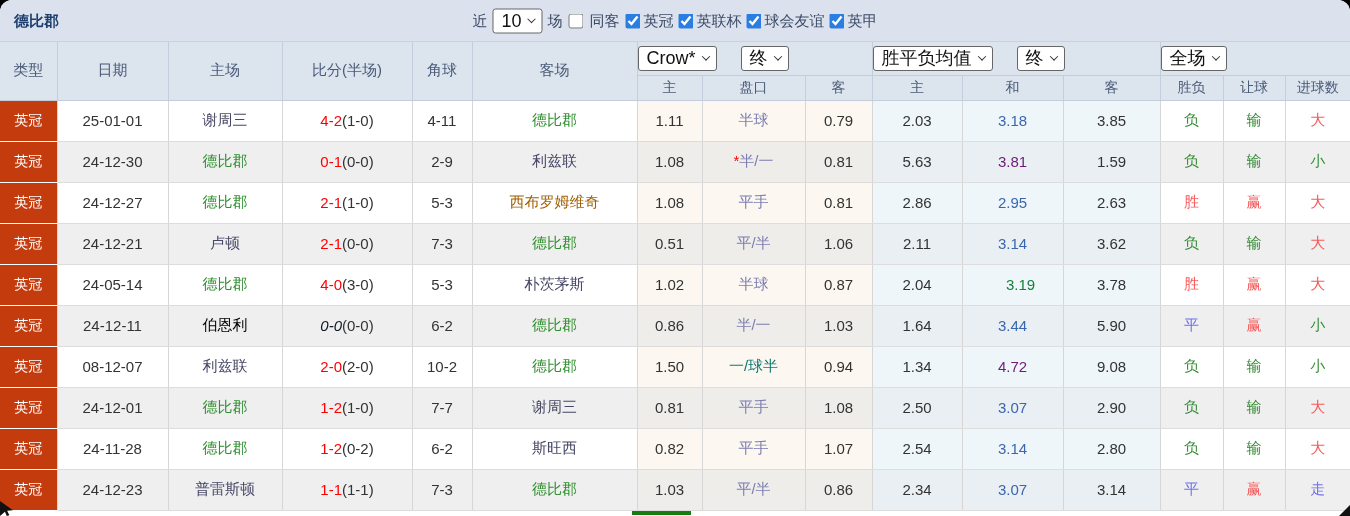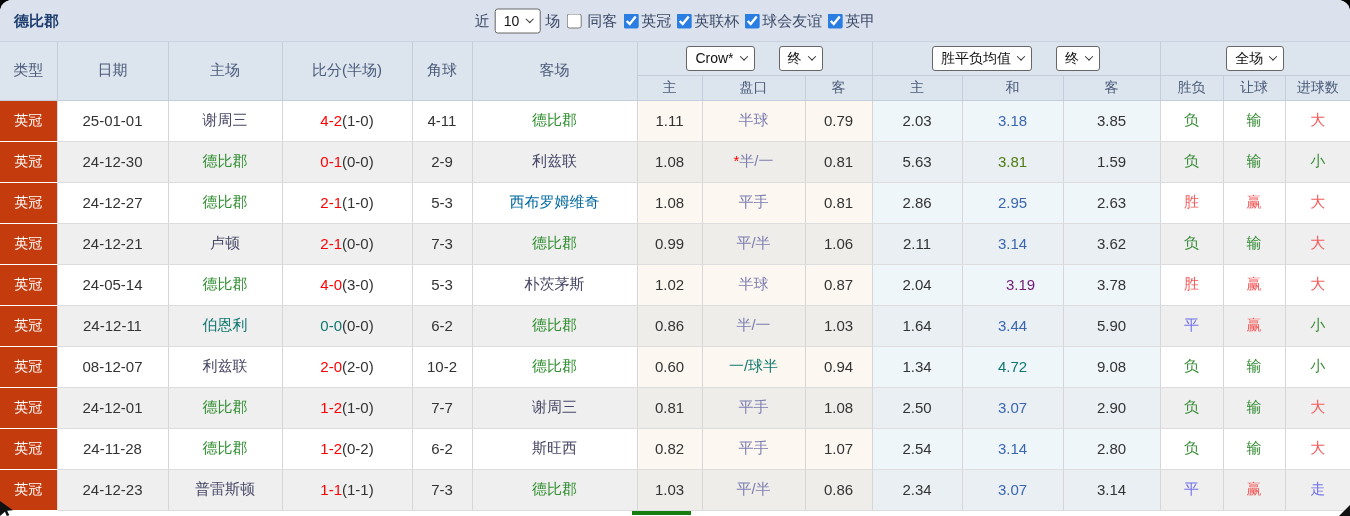--- a/index.html
+++ b/index.html
@@ -22,38 +22,38 @@
     position:absolute; left:50%; top:50%; transform:translate(-50%,-50%);
     display:flex; align-items:center; gap:5px; white-space:nowrap;
     font-size:15px; color:#3c4a68;
   }
   .filters label { display:inline-flex; align-items:center; gap:2px; color:#3c4a68; }
   input[type=checkbox]{ width:15px; height:15px; accent-color:#2a7de1; margin:0 1px; }
   
   .sel {
     display:inline-flex; align-items:center; gap:7px; background:#fff;
     border:1px solid #666; border-radius:3px; padding:2px 7px 3px 8px;
-    font-size:14px; color:#111; line-height:18px; cursor:default;
+    font-size:18px; color:#111; line-height:18px; cursor:default;
   }
   .chev {
     width:6px; height:6px; border-right:1.8px solid #333; border-bottom:1.8px solid #333;
     transform:rotate(45deg) translate(-1px,-1px); display:inline-block;
   }
   
   table { width:1350px; border-collapse:collapse; table-layout:fixed; }
   th, td { text-align:center; vertical-align:middle; overflow:hidden; }
   thead th {
     background:#dce4ee; color:#4a5a78; font-weight:normal; font-size:15px;
     border-right:1px solid #c3cddb; border-bottom:1px solid #c3cddb;
   }
   thead th:last-child { border-right:none; }
   thead tr.h1 th.merged { height:58px; }
   thead tr.h1 th.group { height:33px; }
   thead tr.h2 th { height:25px; font-size:14px; }
-  .group-sels { display:flex; align-items:center; justify-content:center; gap:24px; }
+  .group-sels { display:flex; align-items:center; gap:24px; }
   tbody td {
     height:41px; font-size:15px; color:#333;
     border-right:1px solid #d6d6d6; border-bottom:1px solid #ddd;
   }
   tbody td:last-child { border-right:none; }
   tbody tr:nth-child(odd)  td { background:#fff; }
   tbody tr:nth-child(even) td { background:#efefef; }
   tbody tr:nth-child(odd)  td.c-crow { background:#fcf8f1; }
   tbody tr:nth-child(even) td.c-crow { background:#efedea; }
   tbody tr:nth-child(odd)  td.c-avg  { background:#eff6fa; }
@@ -204,106 +204,106 @@
     <td class="type" style="background: rgb(196, 59, 14);">英冠</td>
     <td>24-12-30</td>
     <td style="color: rgb(47, 142, 47);">德比郡</td>
     <td class="score"><span class="ft" style="color: rgb(255, 0, 0);">0-1</span><span class="ht">(0-0)</span></td>
     <td>2-9</td>
     <td style="color: rgb(71, 71, 102);">利兹联</td>
     <td class="c-crow">1.08</td>
     <td class="c-crow handicap"><span class="star">*</span><span class="hval" style="color: rgb(124, 124, 176);">半/一</span></td>
     <td class="c-crow">0.81</td>
     <td class="c-avg">5.63</td>
-    <td class="c-avg avgd" style="color: #4d7c0f; margin-left: 40px;">3.81</td>
+    <td class="c-avg avgd" style="color: #701a75; margin-left: 40px;">3.81</td>
     <td class="c-avg">1.59</td>
     <td style="color: rgb(51, 138, 51);">负</td>
     <td style="color: rgb(51, 138, 51);">输</td>
     <td style="color: rgb(51, 138, 51);">小</td>
   </tr>
         <tr>
     <td class="type" style="background: rgb(196, 59, 14);">英冠</td>
     <td>24-12-27</td>
     <td style="color: rgb(47, 142, 47);">德比郡</td>
     <td class="score"><span class="ft" style="color: rgb(255, 0, 0);">2-1</span><span class="ht">(1-0)</span></td>
     <td>5-3</td>
-    <td style="color: #0369a1;">西布罗姆维奇</td>
+    <td style="color: #a16207;">西布罗姆维奇</td>
     <td class="c-crow">1.08</td>
     <td class="c-crow handicap"><span class="star"></span><span class="hval" style="color: rgb(124, 124, 176);">平手</span></td>
     <td class="c-crow">0.81</td>
     <td class="c-avg">2.86</td>
     <td class="c-avg avgd" style="color: rgb(58, 102, 176);">2.95</td>
     <td class="c-avg">2.63</td>
     <td style="color: rgb(245, 90, 90);">胜</td>
     <td style="color: rgb(245, 90, 90);">赢</td>
     <td style="color: rgb(245, 90, 90);">大</td>
   </tr>
         <tr>
     <td class="type" style="background: rgb(196, 59, 14);">英冠</td>
     <td>24-12-21</td>
     <td style="color: rgb(71, 71, 102);">卢顿</td>
     <td class="score"><span class="ft" style="color: rgb(255, 0, 0);">2-1</span><span class="ht">(0-0)</span></td>
     <td>7-3</td>
     <td style="color: rgb(47, 142, 47);">德比郡</td>
-    <td class="c-crow">0.99</td>
+    <td class="c-crow">0.51</td>
     <td class="c-crow handicap"><span class="star"></span><span class="hval" style="color: rgb(124, 124, 176);">平/半</span></td>
     <td class="c-crow">1.06</td>
     <td class="c-avg">2.11</td>
     <td class="c-avg avgd" style="color: rgb(58, 102, 176);">3.14</td>
     <td class="c-avg">3.62</td>
     <td style="color: rgb(51, 138, 51);">负</td>
     <td style="color: rgb(51, 138, 51);">输</td>
     <td style="color: rgb(245, 90, 90);">大</td>
   </tr>
         <tr>
     <td class="type" style="background: rgb(196, 59, 14);">英冠</td>
     <td>24-05-14</td>
     <td style="color: rgb(47, 142, 47);">德比郡</td>
     <td class="score"><span class="ft" style="color: rgb(255, 0, 0);">4-0</span><span class="ht">(3-0)</span></td>
     <td>5-3</td>
     <td style="color: rgb(71, 71, 102);">朴茨茅斯</td>
     <td class="c-crow">1.02</td>
     <td class="c-crow handicap"><span class="star"></span><span class="hval" style="color: rgb(124, 124, 176);">半球</span></td>
     <td class="c-crow">0.87</td>
     <td class="c-avg">2.04</td>
-    <td class="c-avg avgd" style="color: #701a75; padding-left: 16px;">3.19</td>
+    <td class="c-avg avgd" style="color: #15803d; padding-left: 16px;">3.19</td>
     <td class="c-avg">3.78</td>
     <td style="color: rgb(245, 90, 90);">胜</td>
     <td style="color: rgb(245, 90, 90);">赢</td>
     <td style="color: rgb(245, 90, 90);">大</td>
   </tr>
         <tr>
     <td class="type" style="background: rgb(196, 59, 14);">英冠</td>
     <td>24-12-11</td>
-    <td style="color: #0f766e;">伯恩利</td>
-    <td class="score"><span class="ft" style="color: #0f766e;">0-0</span><span class="ht">(0-0)</span></td>
+    <td style="color: #000000;">伯恩利</td>
+    <td class="score"><span class="ft" style="color: #0f172a; font-style: italic;">0-0</span><span class="ht">(0-0)</span></td>
     <td>6-2</td>
     <td style="color: rgb(47, 142, 47);">德比郡</td>
     <td class="c-crow">0.86</td>
     <td class="c-crow handicap"><span class="star"></span><span class="hval" style="color: rgb(124, 124, 176);">半/一</span></td>
     <td class="c-crow">1.03</td>
     <td class="c-avg">1.64</td>
     <td class="c-avg avgd" style="color: rgb(58, 102, 176);">3.44</td>
     <td class="c-avg">5.90</td>
     <td style="color: rgb(112, 112, 232);">平</td>
     <td style="color: rgb(245, 90, 90);">赢</td>
     <td style="color: rgb(51, 138, 51);">小</td>
   </tr>
         <tr>
     <td class="type" style="background: rgb(196, 59, 14);">英冠</td>
     <td>08-12-07</td>
     <td style="color: rgb(71, 71, 102);">利兹联</td>
     <td class="score"><span class="ft" style="color: rgb(255, 0, 0);">2-0</span><span class="ht">(2-0)</span></td>
     <td>10-2</td>
     <td style="color: rgb(47, 142, 47);">德比郡</td>
-    <td class="c-crow">0.60</td>
+    <td class="c-crow">1.50</td>
     <td class="c-crow handicap"><span class="star"></span><span class="hval" style="color: #0f766e;">一/球半</span></td>
     <td class="c-crow">0.94</td>
     <td class="c-avg">1.34</td>
-    <td class="c-avg avgd" style="color: #0f766e;">4.72</td>
+    <td class="c-avg avgd" style="color: #701a75;">4.72</td>
     <td class="c-avg">9.08</td>
     <td style="color: rgb(51, 138, 51);">负</td>
     <td style="color: rgb(51, 138, 51);">输</td>
     <td style="color: rgb(51, 138, 51);">小</td>
   </tr>
         <tr>
     <td class="type" style="background: rgb(196, 59, 14);">英冠</td>
     <td>24-12-01</td>
     <td style="color: rgb(47, 142, 47);">德比郡</td>
     <td class="score"><span class="ft" style="color: rgb(255, 0, 0);">1-2</span><span class="ht">(1-0)</span></td>

